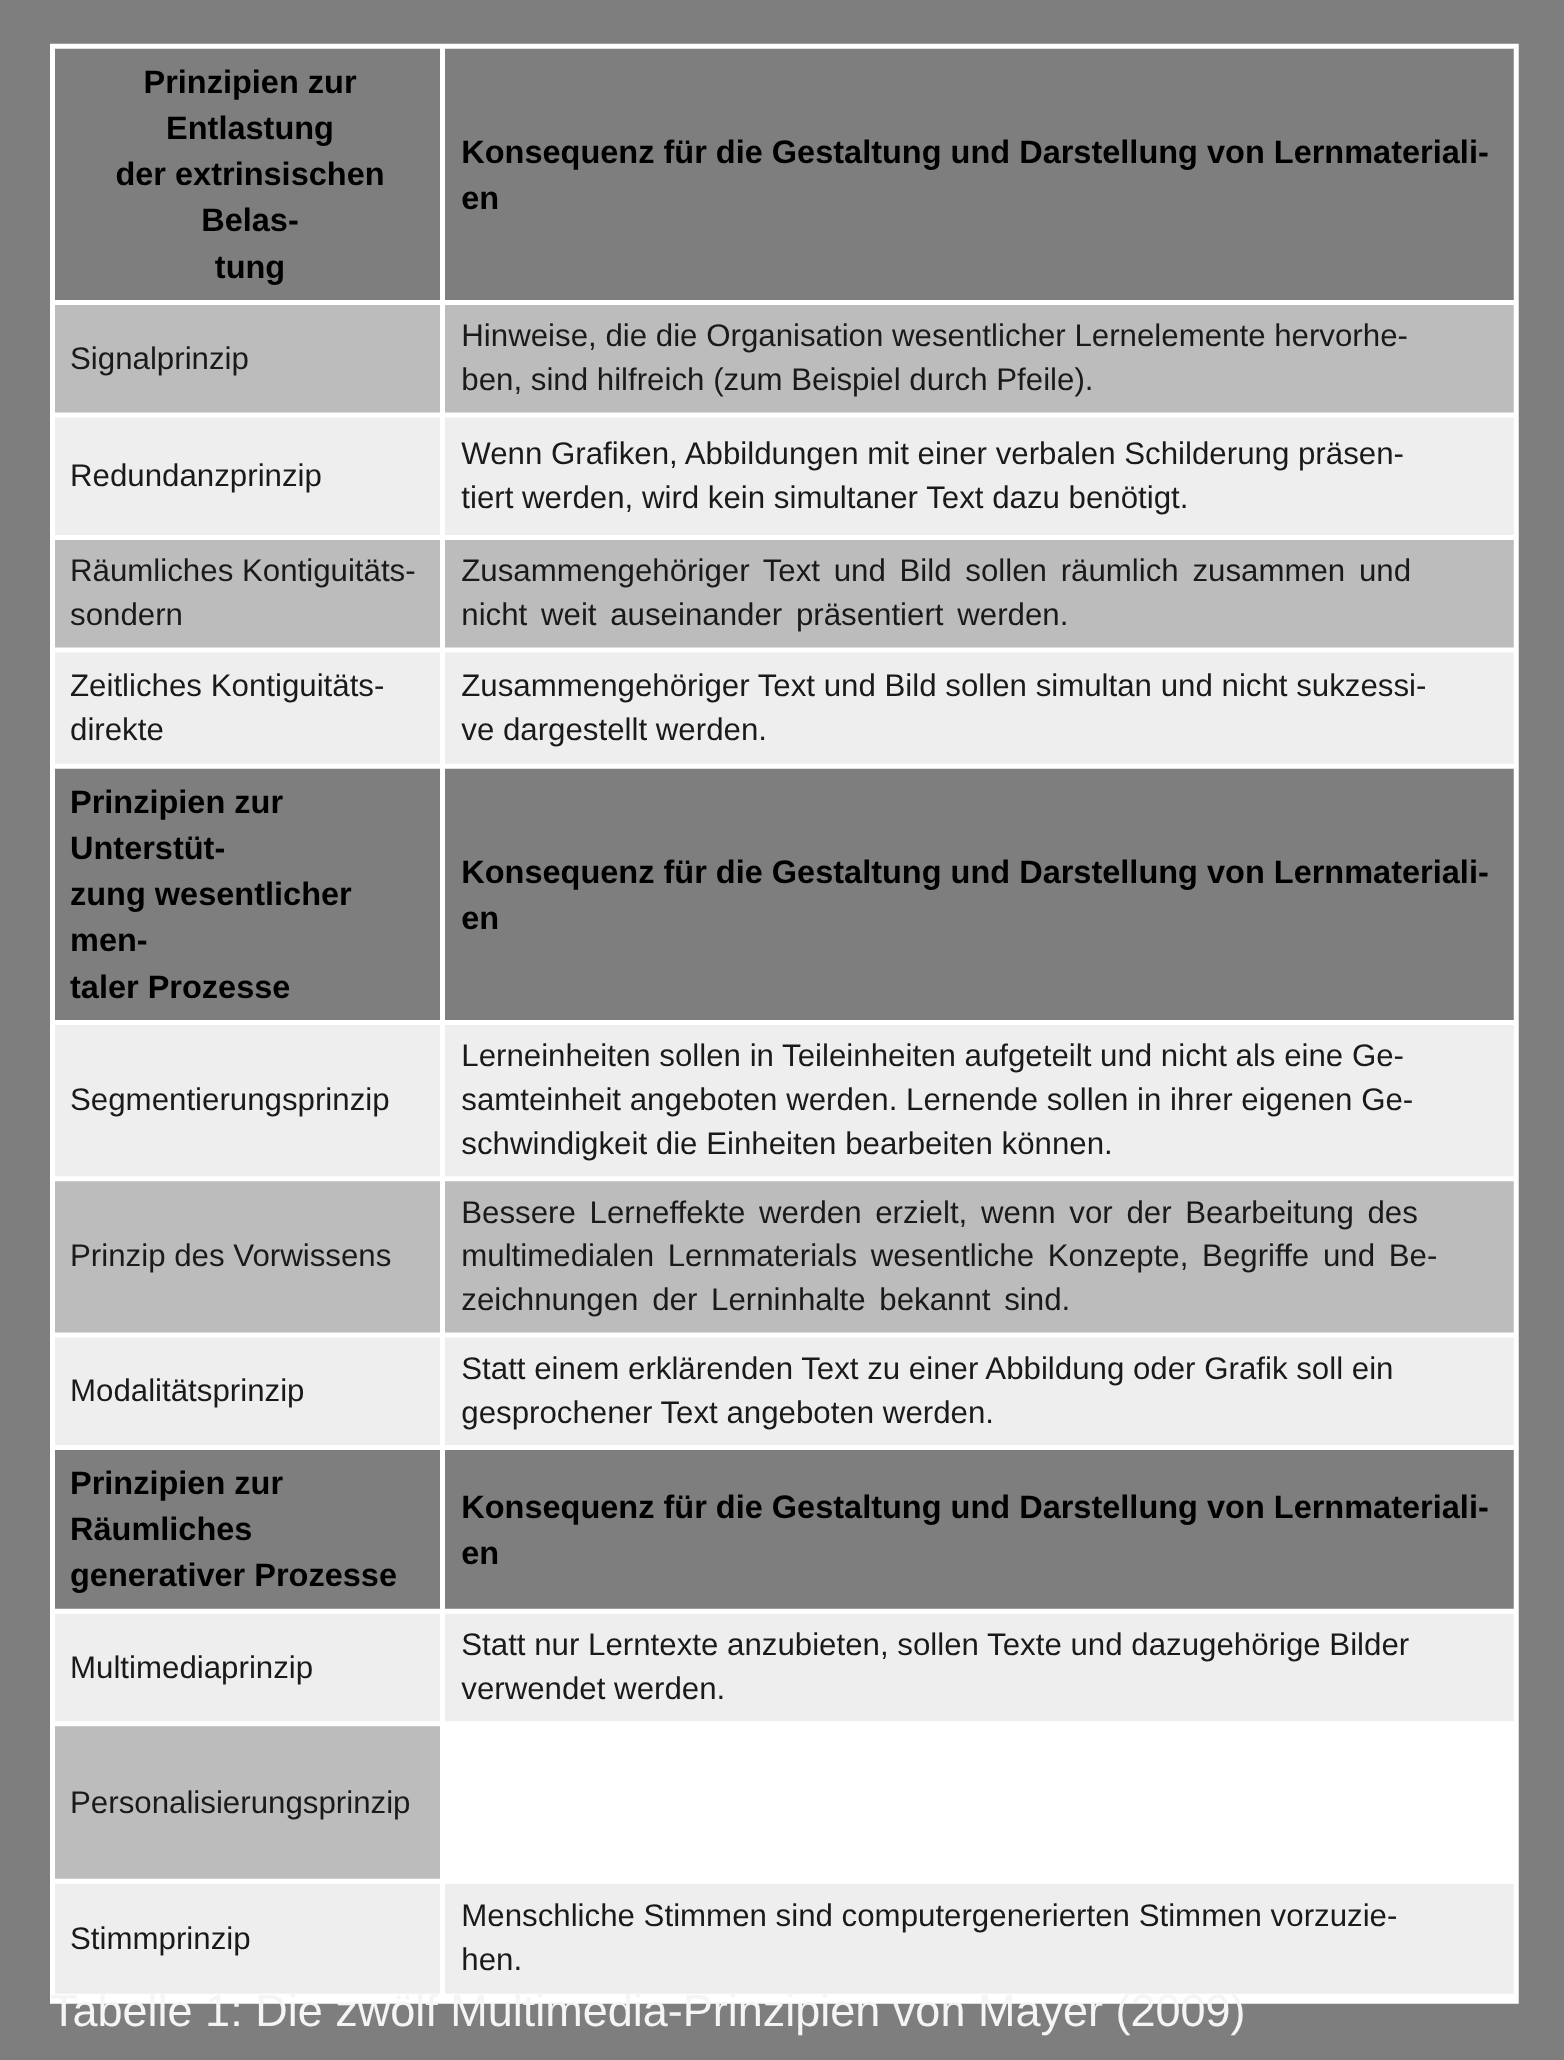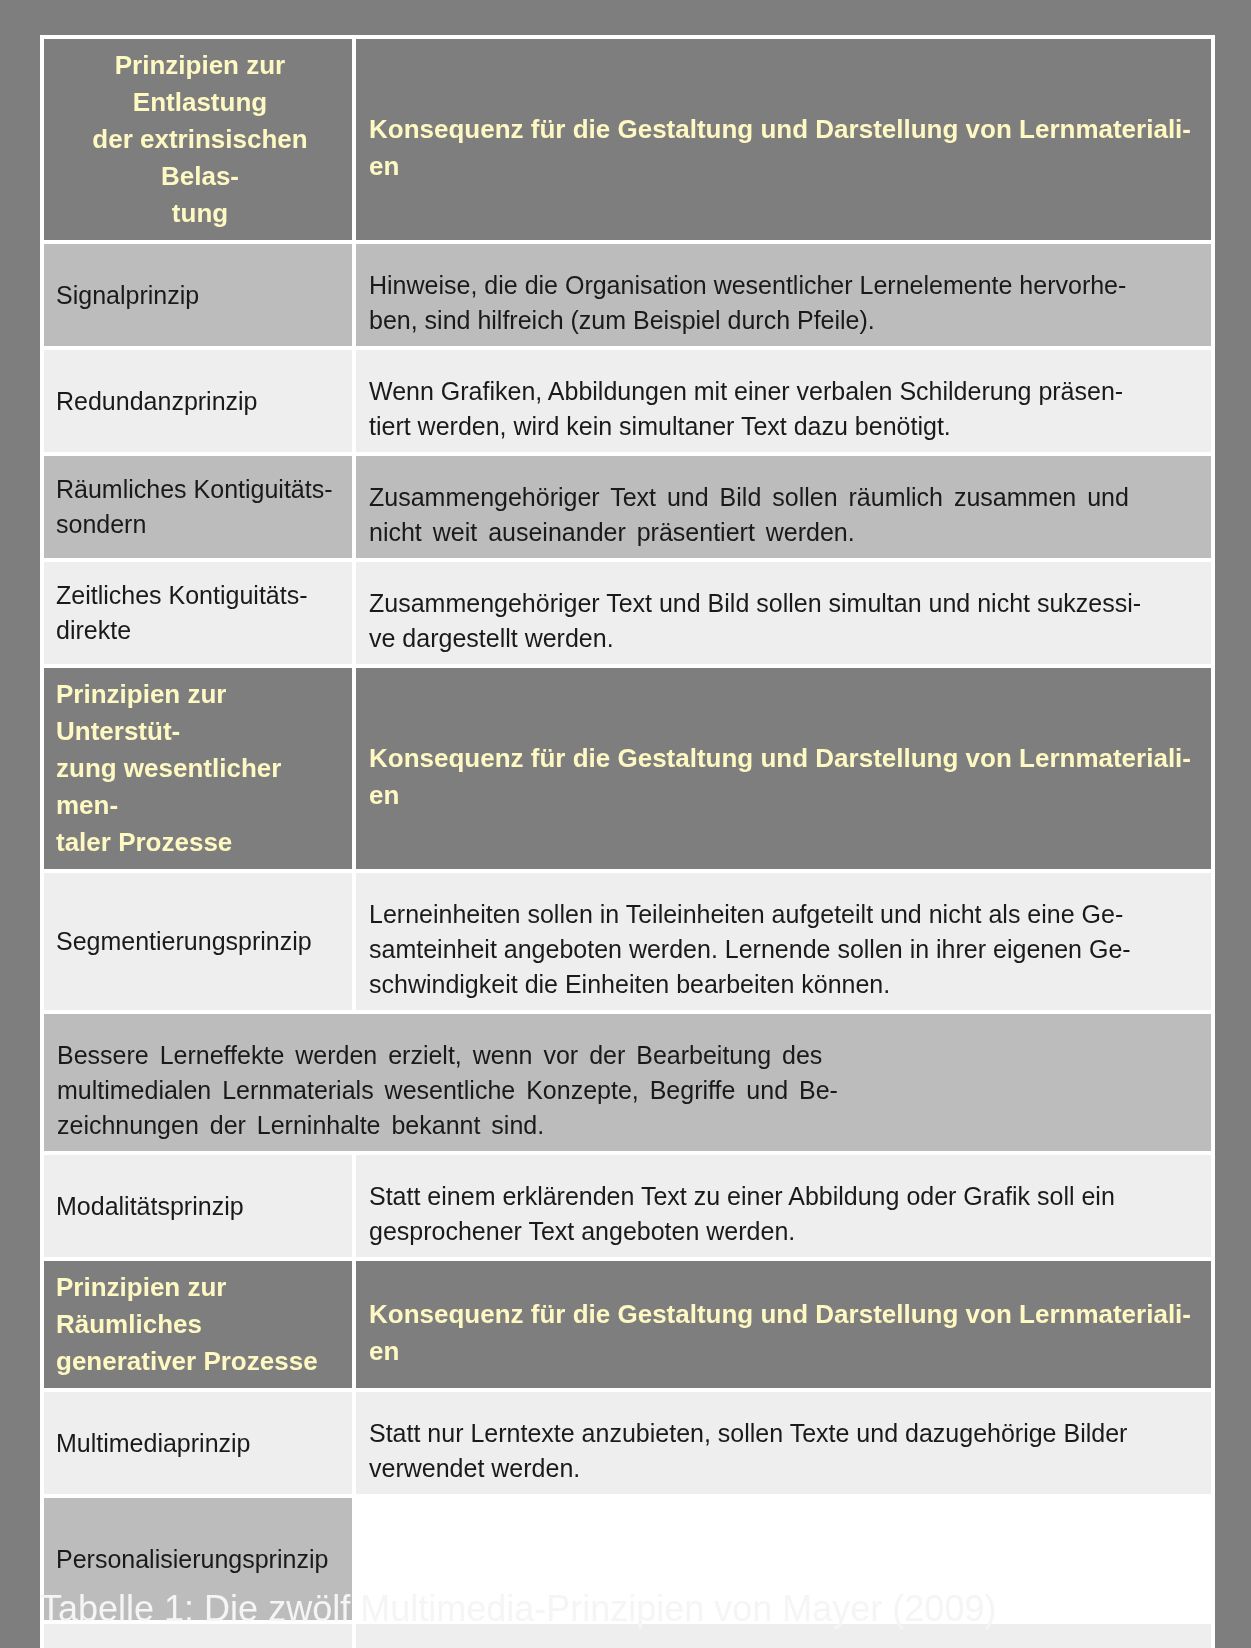--- a/index.html
+++ b/index.html
@@ -42,27 +42,27 @@
     color: #1a1a1a;
   }
   .cell span { white-space: pre-line; }
   .cell.left {
     width: 308px;
     flex: none;
     padding: 8px 8px 8px 12px;
   }
   .cell.right {
     flex: 1;
-    padding: 24px 14px 8px 13px;
+    padding: 8px 14px 8px 13px;
   }
   .row.shade-light .cell { background: #eeeeee; }
   .row.shade-dark  .cell { background: #bcbcbc; }
   .row.section-header .cell {
     background: #7e7e7e;
-    color: #fef9c3;
+    color: #000000;
     font-weight: 600;
     font-size: 26px;
     line-height: 37px;
   }
   .cell.center {
     justify-content: center;
     text-align: center;
   }
   .cell.justify span { word-spacing: 4px; }
   .caption {
@@ -153,20 +153,23 @@
           <span>Segmentierungsprinzip</span>
         </div>
       <div class="cell right">
           <span>Lerneinheiten sollen in Teileinheiten aufgeteilt und nicht als eine Ge-
 samteinheit angeboten werden. Lernende sollen in ihrer eigenen Ge-
 schwindigkeit die Einheiten bearbeiten können.</span>
         </div>
     </div>
 
     <div class="row shade-dark" style="min-height:120px">
+      <div class="cell left">
+          <span>Prinzip des Vorwissens</span>
+        </div>
       <div class="cell right justify">
           <span>Bessere Lerneffekte werden erzielt, wenn vor der Bearbeitung des
 multimedialen Lernmaterials wesentliche Konzepte, Begriffe und Be-
 zeichnungen der Lerninhalte bekannt sind.</span>
         </div>
     </div>
 
     <div class="row shade-light" style="min-height:86px">
       <div class="cell left">
           <span>Modalitätsprinzip</span>

